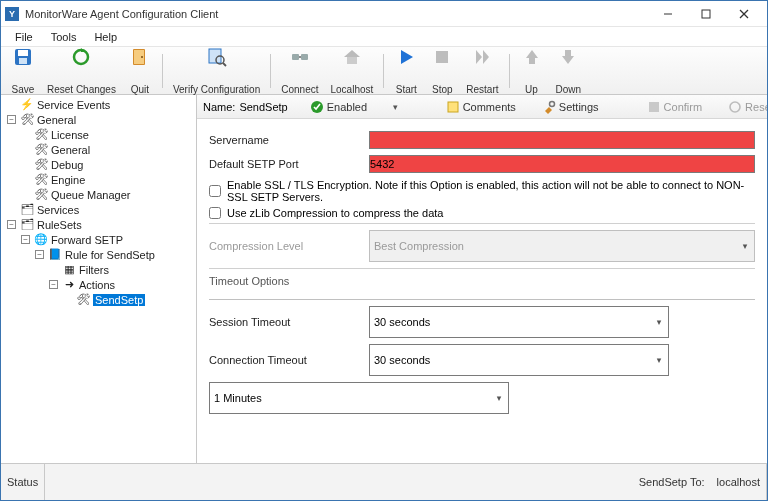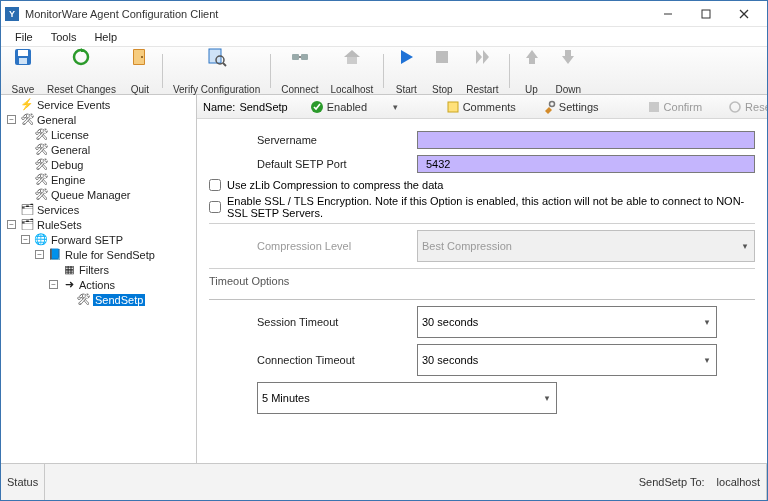--- a/index.html
+++ b/index.html
@@ -27,24 +27,24 @@
 .tree .node.sel .lbl { background: #0078d7; color: #fff; padding: 0 2px; }
 .content { flex: 1; display: flex; flex-direction: column; overflow: hidden; }
 .content-toolbar { height: 24px; display: flex; align-items: center; padding: 2px 6px; gap: 18px; border-bottom: 1px solid #d7d7d7; background: linear-gradient(#fbfbfb,#efefef); justify-content: space-between; }
 .content-toolbar .namepair { display: flex; align-items: center; gap: 4px; }
 .content-toolbar .ctbtn { display: flex; align-items: center; gap: 3px; padding: 1px 4px; color: #333; }
 .content-toolbar .ctbtn.disabled { color: #9a9a9a; }
 .content-toolbar .caret { font-size: 9px; color: #555; padding: 0 4px; }
 .content-toolbar .divider { width: 1px; height: 16px; background: #c9c9c9; margin: 0 2px; }
 .content-toolbar .ico2 { width: 14px; height: 14px; display: inline-flex; align-items: center; justify-content: center; }
 .form { flex: 1; padding: 12px 12px 8px 12px; overflow: auto; }
-.row { display: flex; align-items: center; margin-bottom: 6px; margin-left: 48px; }
+.row { display: flex; align-items: center; margin-bottom: 6px; }
 .row .flabel { width: 160px; color: #222; }
 .row .flabel.disabled { color: #9a9a9a; }
-.row input[type=text] { flex: 1; height: 18px; border: 1px solid #7a7a7a; padding: 1px 8px; background: #c4b5fd; font-size: 11px; }
+.row input[type=text] { flex: 1; height: 18px; border: 1px solid #7a7a7a; padding: 1px 0; background: #ef4444; font-size: 11px; }
 .row .combo { flex: 1; max-width: 300px; height: 32px; border: 1px solid #7a7a7a; display: flex; align-items: center; padding: 0 2px 0 4px; background: #fff; }
 .row .combo.disabled { background: #f0f0f0; border-color: #bfbfbf; color: #9a9a9a; }
 .row .combo .ctext { flex: 1; }
 .row .combo .dd { width: 14px; text-align: center; color: #555; font-size: 9px; }
 .chk { display: flex; align-items: center; gap: 6px; margin-bottom: 4px; }
 .chk input[type=checkbox] { width: 12px; height: 12px; }
 .hr-line { height: 1px; background: #d0d0d0; margin: 4px 0 6px 0; }
 .fieldhead { color: #555; margin: 6px 0 4px 0; }
 .underline { border-bottom: 1px solid #c0c0c0; padding-bottom: 12px; margin-bottom: 6px; display: block; }
 .statusbar { height: 37px; border-top: 1px solid #c8c8c8; display: flex; align-items: stretch; background: #f3f3f3; }
@@ -370,25 +370,25 @@
       <div class="row">
         <span class="flabel">Servername</span>
         <input type="text" value="" style="">
       </div>
       <div class="row">
         <span class="flabel">Default SETP Port</span>
         <input type="text" value="5432" style="">
       </div>
       <div class="chk">
         <input type="checkbox" style="">
-        <span>Use zLib Compression to compress the data</span>
+        <span>Enable SSL / TLS Encryption. Note if this Option is enabled, this action will not be able to connect to NON-SSL SETP Servers.</span>
       </div>
       <div class="chk">
         <input type="checkbox" style="">
-        <span>Enable SSL / TLS Encryption. Note if this Option is enabled, this action will not be able to connect to NON-SSL SETP Servers.</span>
+        <span>Use zLib Compression to compress the data</span>
       </div>
       <div class="hr-line"></div>
       <div class="row">
         <span class="flabel disabled">Compression Level</span>
         <div class="combo disabled" style="max-width:none">
           <span class="ctext">Best Compression</span>
           <span class="dd">▾</span>
         </div>
       </div>
       <div class="hr-line"></div>
@@ -404,21 +404,21 @@
       </div>
       <div class="row">
         <span class="flabel">Connection Timeout</span>
         <div class="combo">
           <span class="ctext">30 seconds</span>
           <span class="dd">▾</span>
         </div>
       </div>
       <div class="row">
         <div class="combo">
-          <span class="ctext">5 Minutes</span>
+          <span class="ctext">1 Minutes</span>
           <span class="dd">▾</span>
         </div>
       </div>
     </div>
   </div>
 </div>
 
 <div class="statusbar">
   <div class="cell">Status</div>
   <div class="spacer"></div>

